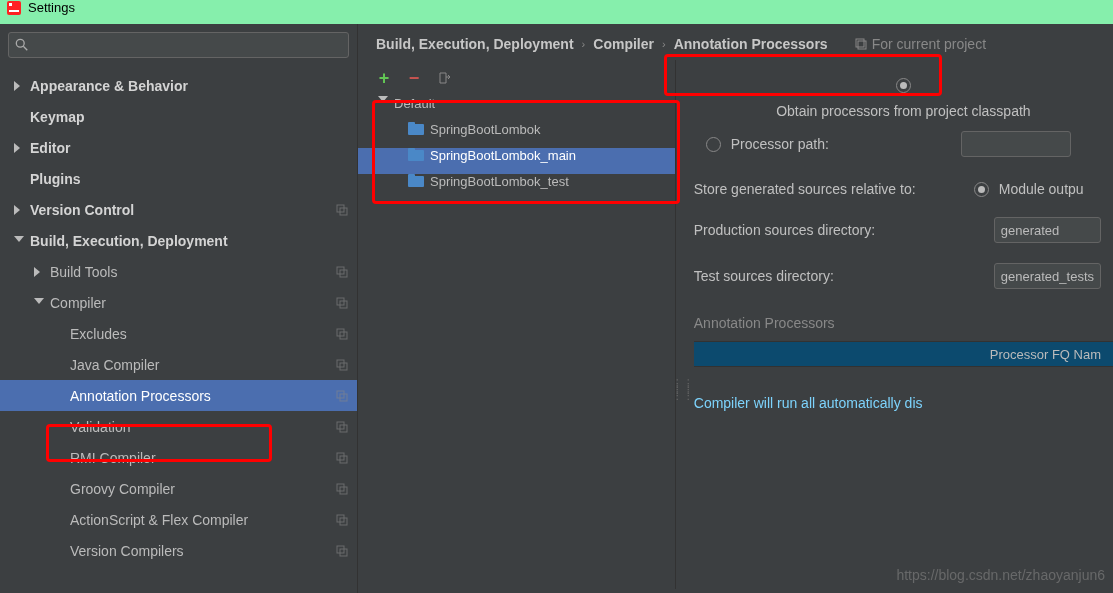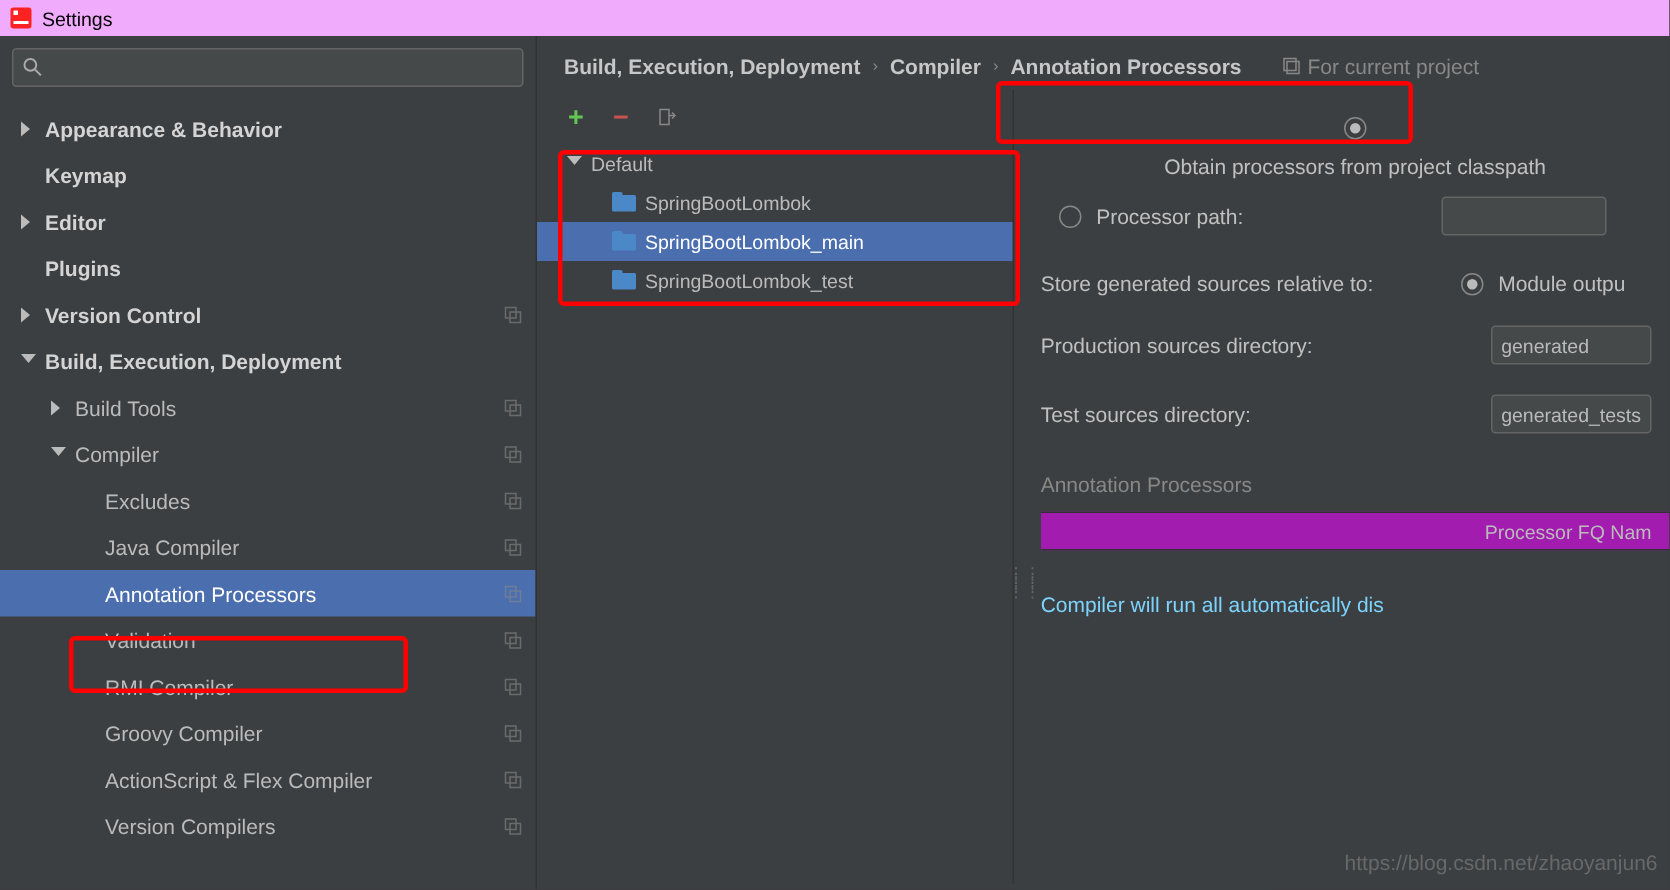--- a/index.html
+++ b/index.html
@@ -1,18 +1,18 @@
 <!DOCTYPE html>
 <html><head>
 <meta charset="utf-8">
 <style>
 * { margin: 0; padding: 0; box-sizing: border-box; font-family: "Segoe UI", Arial, sans-serif; }
 body { background: #3c3f41; color: #bbbbbb; width: 1113px; height: 593px; overflow: hidden; font-size: 13px; }
 
-.title-bar { background: #f0abfc; color: #000; height: 24px; display: flex; align-items: center; padding: 0 6px; gap: 6px; }
+.title-bar { background: #86efac; color: #000; height: 24px; display: flex; padding: 0 6px; gap: 6px; }
 .title-bar svg { width: 16px; height: 16px; }
 .title-bar span { font-size: 13px; }
 
 .main { display: flex; height: calc(100% - 24px); }
 .sidebar { width: 358px; background: #3c3f41; border-right: 1px solid #323232; display: flex; flex-direction: column; }
 .search-wrap { padding: 8px 8px 4px 8px; }
 .search-box { width: 100%; height: 26px; background: #45494a; border: 1px solid #646464; border-radius: 3px; display: flex; align-items: center; padding: 0 6px; }
 .search-box svg { width: 14px; height: 14px; fill: #aaa; }
 
 .tree { padding-top: 8px; overflow-y: auto; flex: 1; }
@@ -40,37 +40,37 @@
 
 .content-body { display: flex; height: calc(100% - 40px); }
 .profile-col { width: 338px; border-right: 1px solid #323232; padding: 10px 0 0 0; position: relative; }
 .profile-toolbar { display: flex; align-items: center; gap: 14px; padding: 0 18px 10px 18px; }
 .tb-btn { width: 16px; height: 16px; cursor: pointer; display: flex; align-items: center; justify-content: center; font-size: 18px; font-weight: bold; }
 .tb-add { color: #62c554; }
 .tb-rem { color: #c75450; }
 .tb-copy svg { fill: #888; }
 
 .profile-tree { }
-.ptree-row { display: flex; align-items: center; height: 26px; padding-left: 20px; cursor: pointer; }
+.ptree-row { display: flex; align-items: flex-start; height: 26px; padding-left: 20px; cursor: pointer; }
 .ptree-row.selected { background: #4b6eaf; color: #fff; }
 .ptree-row .arrow { margin-right: 6px; }
 .ptree-row.child { padding-left: 50px; }
 .folder-icon { width: 16px; height: 14px; margin-right: 6px; flex-shrink: 0; }
 
 .settings-col { flex: 1; padding: 12px 0 0 6px; position: relative; }
 .row { display: flex; align-items: center; padding: 6px 12px; gap: 10px; }
 .chk { width: 16px; height: 16px; border: 1px solid #888; background: #43494a; display: flex; align-items: center; justify-content: center; }
 .chk.checked svg { width: 12px; height: 12px; stroke: #bbb; fill: none; stroke-width: 2; }
 .radio { width: 15px; height: 15px; border: 1px solid #888; border-radius: 50%; background: #3c3f41; display: flex; align-items: center; justify-content: center; }
 .radio.on::after { content: ''; width: 7px; height: 7px; border-radius: 50%; background: #bbb; }
 .label { font-size: 14px; color: #c0c0c0; }
 .sublabel { font-size: 14px; color: #c0c0c0; }
 .input-slot { flex: 1; max-width: 110px; height: 26px; background: #45494a; border: 1px solid #646464; border-radius: 3px; padding: 0 6px; display: flex; align-items: center; color: #bbb; font-size: 13px; }
 .section-hdr { color: #888; font-size: 14px; padding: 20px 12px 4px 12px; border-bottom: none; }
-.table-hdr { background: #a21caf; height: 26px; display: flex; align-items: center; justify-content: flex-end; padding: 0 12px; margin: 6px 0 0 12px; color: #bbb; border-top: 1px solid #323232; border-bottom: 1px solid #323232; }
+.table-hdr { background: #0c4a6e; height: 26px; display: flex; align-items: center; justify-content: flex-end; padding: 0 12px; margin: 6px 0 0 12px; color: #bbb; border-top: 1px solid #323232; border-bottom: 1px solid #323232; }
 .empty-msg { text-align: left; color: #7dd3fc; padding: 28px 12px 0 12px; font-size: 14px; }
 .drag-handle { position: absolute; left: -4px; top: 320px; color: #666; font-size: 11px; line-height: 6px; }
 .watermark { position: absolute; bottom: 10px; right: 8px; color: #7a7a7a; font-size: 14px; opacity: 0.7; }
 </style>
 </head>
 <body>
 
 <div class="title-bar">
   <svg viewBox="0 0 16 16">
       <rect x="1" y="1" width="14" height="14" fill="#f22" rx="2"></rect>

